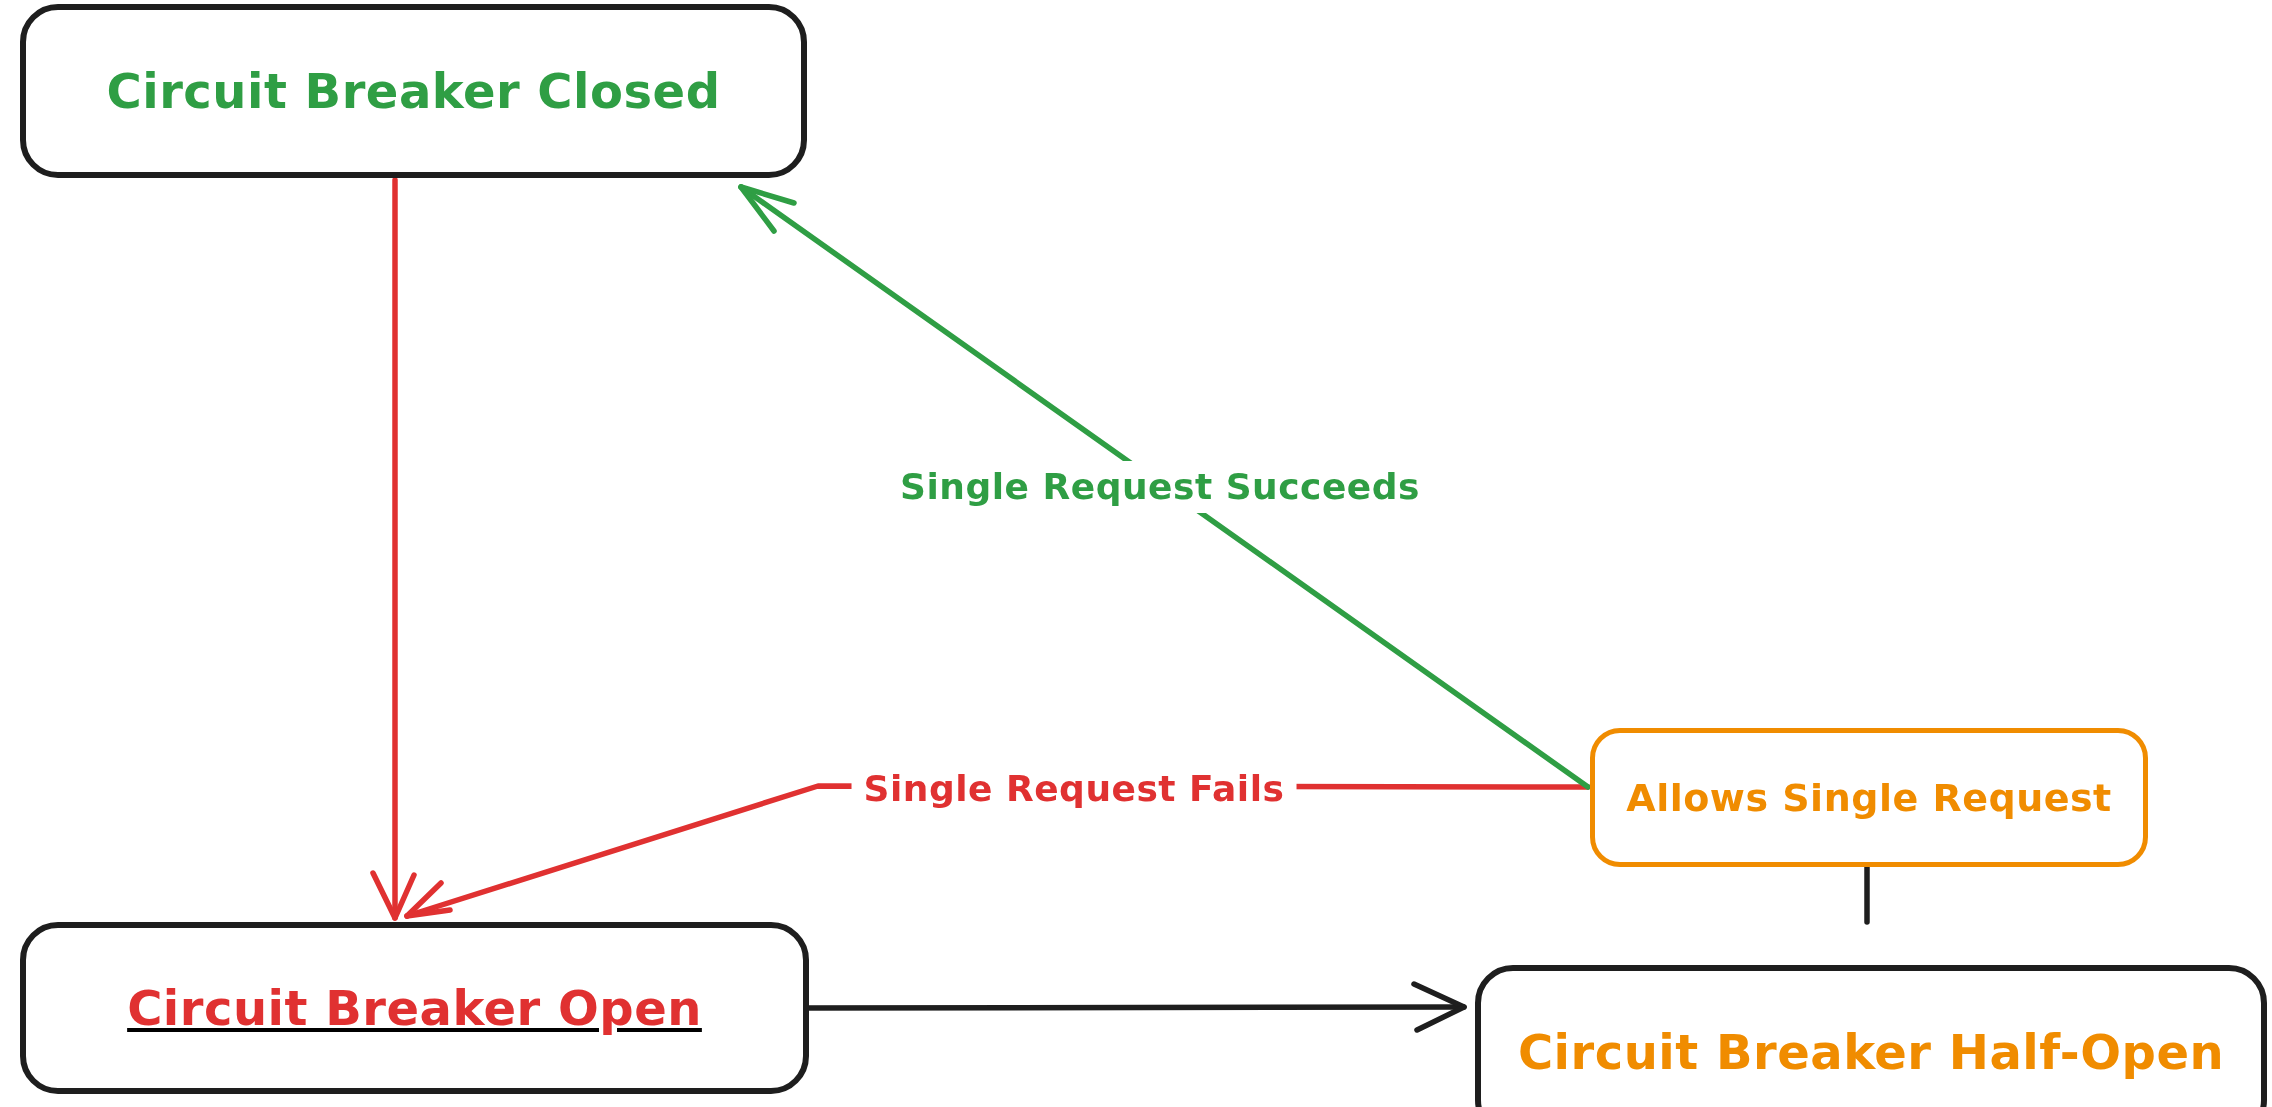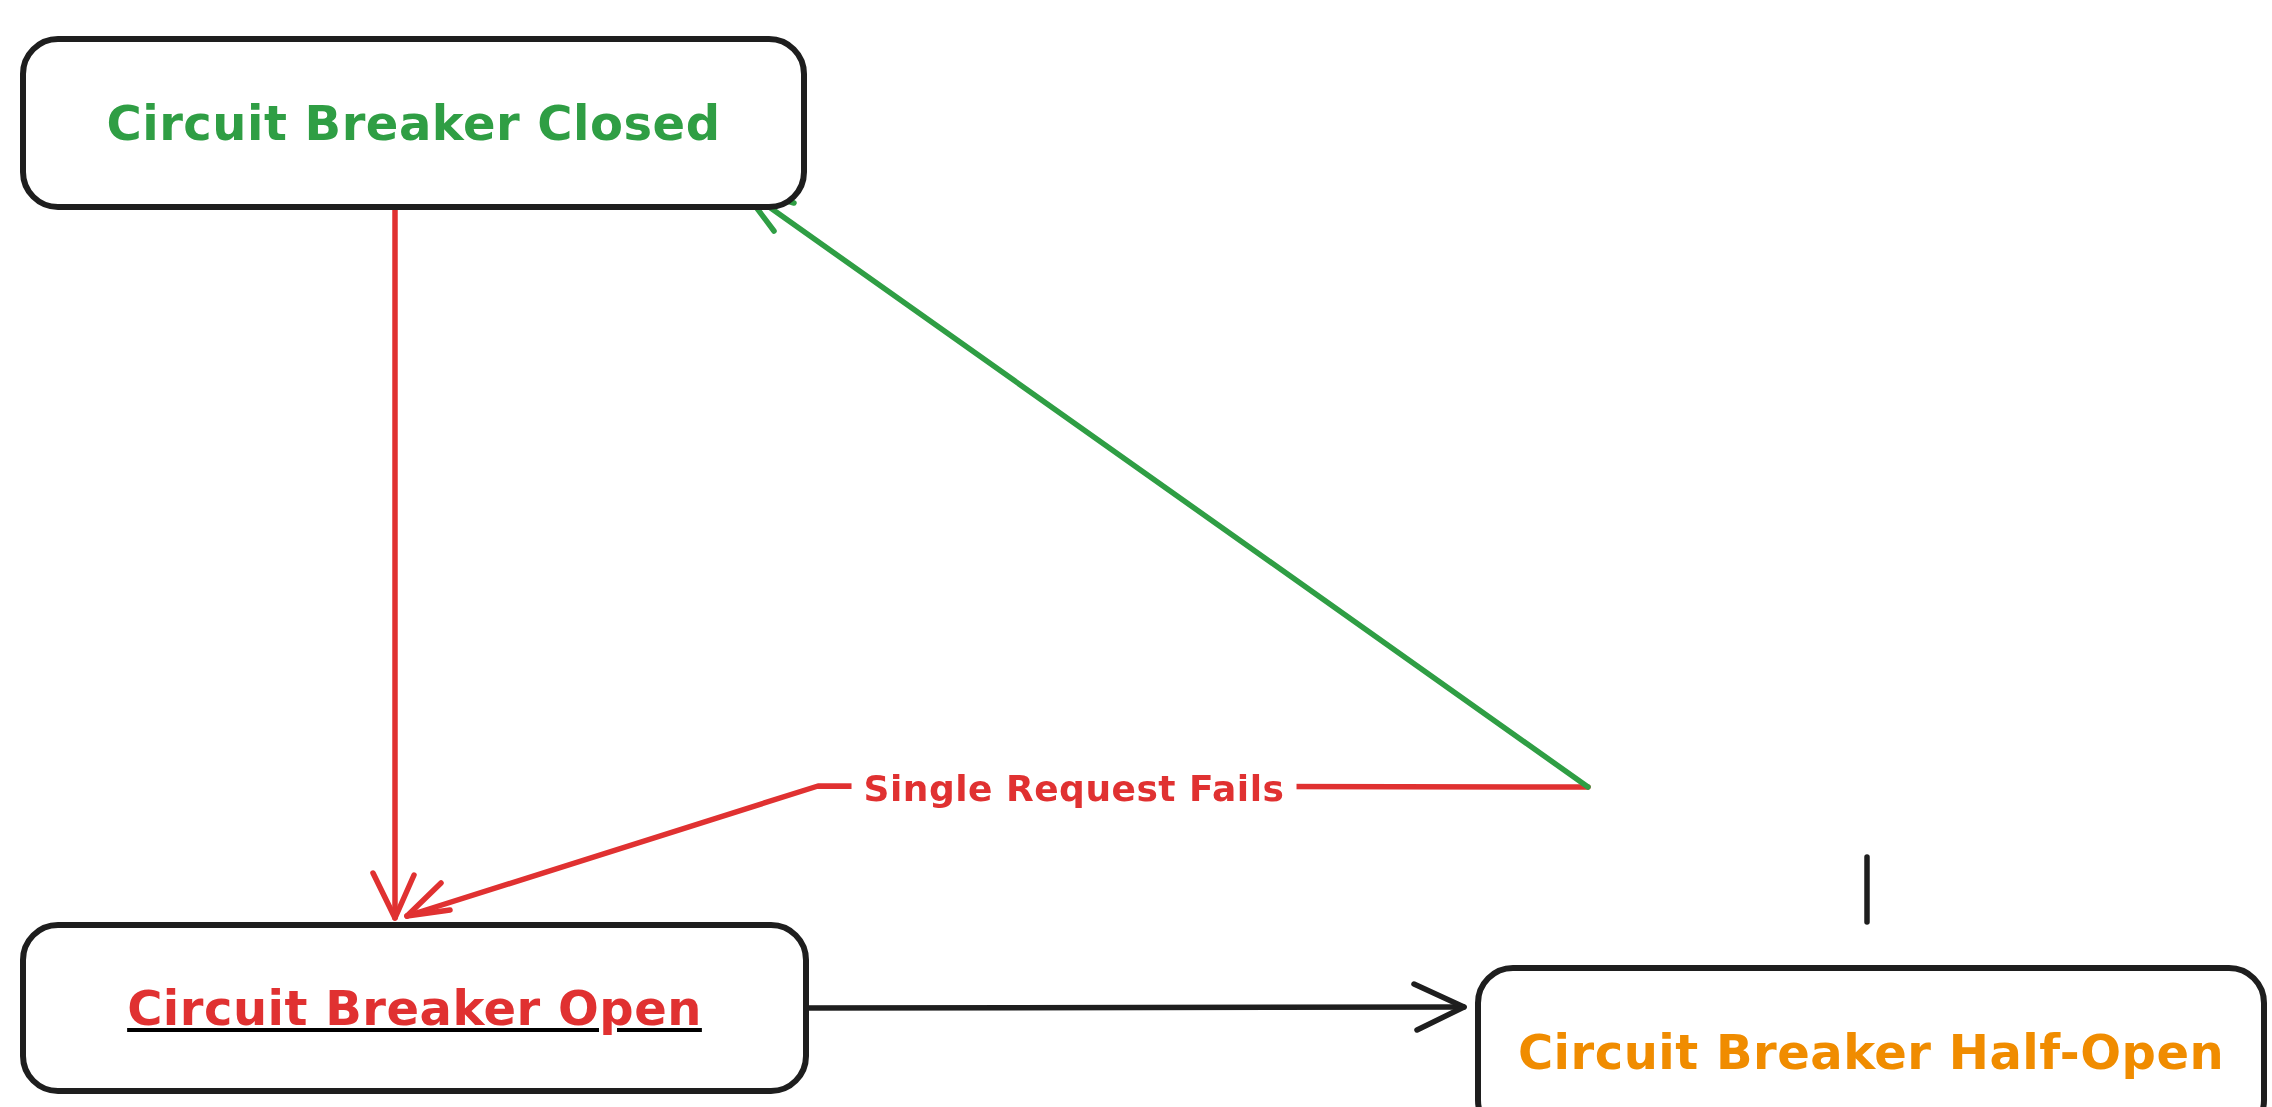--- a/index.html
+++ b/index.html
@@ -16,21 +16,21 @@
   .wire-green{stroke:var(--green);}
   .wire-ink{stroke:var(--ink);}
 
   .node{
     position:absolute; z-index:3; background:var(--bg);
     border:6px solid var(--ink); border-radius:38px;
     display:flex; align-items:center; justify-content:center;
     font-weight:bold; letter-spacing:0.5px; white-space:nowrap;
   }
   .node-title{white-space:nowrap;}
-  #node-closed   {left:20px;  top:36px;   width:775px; height:162px;}
+  #node-closed   {left:20px;  top:4px;   width:775px; height:162px;}
   #node-closed   .node-title{color:var(--green); font-size:48px;}
   #node-open     {left:20px;  top:922px;  width:777px; height:160px;text-decoration:underline;}
   #node-open     .node-title{color:var(--red); font-size:48px;}
   #node-halfopen {left:1475px;top:944px;  width:780px; height:161px;margin-top:21px;}
   #node-halfopen .node-title{color:var(--orange); font-size:48px;}
   #node-allows   {left:1590px;top:728px;  width:548px; height:129px; border-color:var(--orange); border-width:5px; border-radius:30px;}
   #node-allows   .node-title{color:var(--orange); font-size:38px;}
 
   .edge-label{
     position:absolute; z-index:2; background:var(--bg);
@@ -72,28 +72,32 @@
       <path class="wire-ink" d="M797 1008 L1461 1007"></path>
       <path class="wire-ink" d="M1464 1007 L1414 984"></path>
       <path class="wire-ink" d="M1464 1007 L1417 1030"></path>
     </g>
 
     <g>
       <path class="wire-ink" d="M1867 857 L1867 922"></path>
     </g>
   </svg>
 
+  <div class="edge-label" id="label-succeed">Single Request Succeeds</div>
   <div class="edge-label" id="label-fail">Single Request Fails</div>
 
   <div class="node" id="node-closed">
     <span class="node-title">Circuit Breaker Closed</span>
   </div>
 
   <div class="node" id="node-open">
     <span class="node-title">Circuit Breaker Open</span>
   </div>
 
   <div class="node" id="node-halfopen">
     <span class="node-title">Circuit Breaker Half-Open</span>
   </div>
 
+  <div class="node" id="node-allows">
+    <span class="node-title">Allows Single Request</span>
+  </div>
 
 </div>
 
 </body></html>

